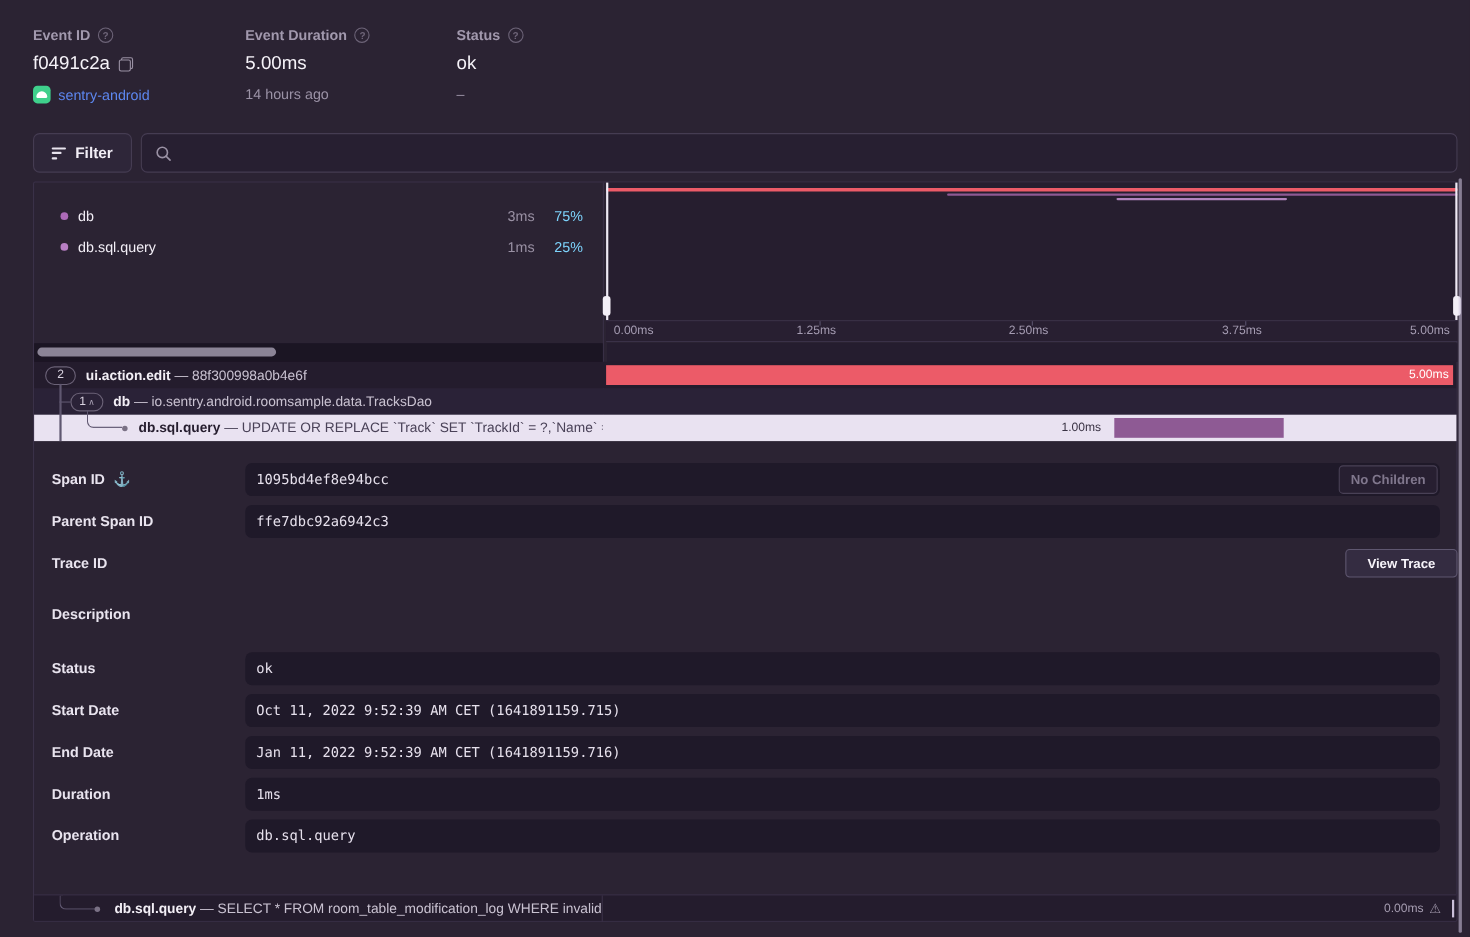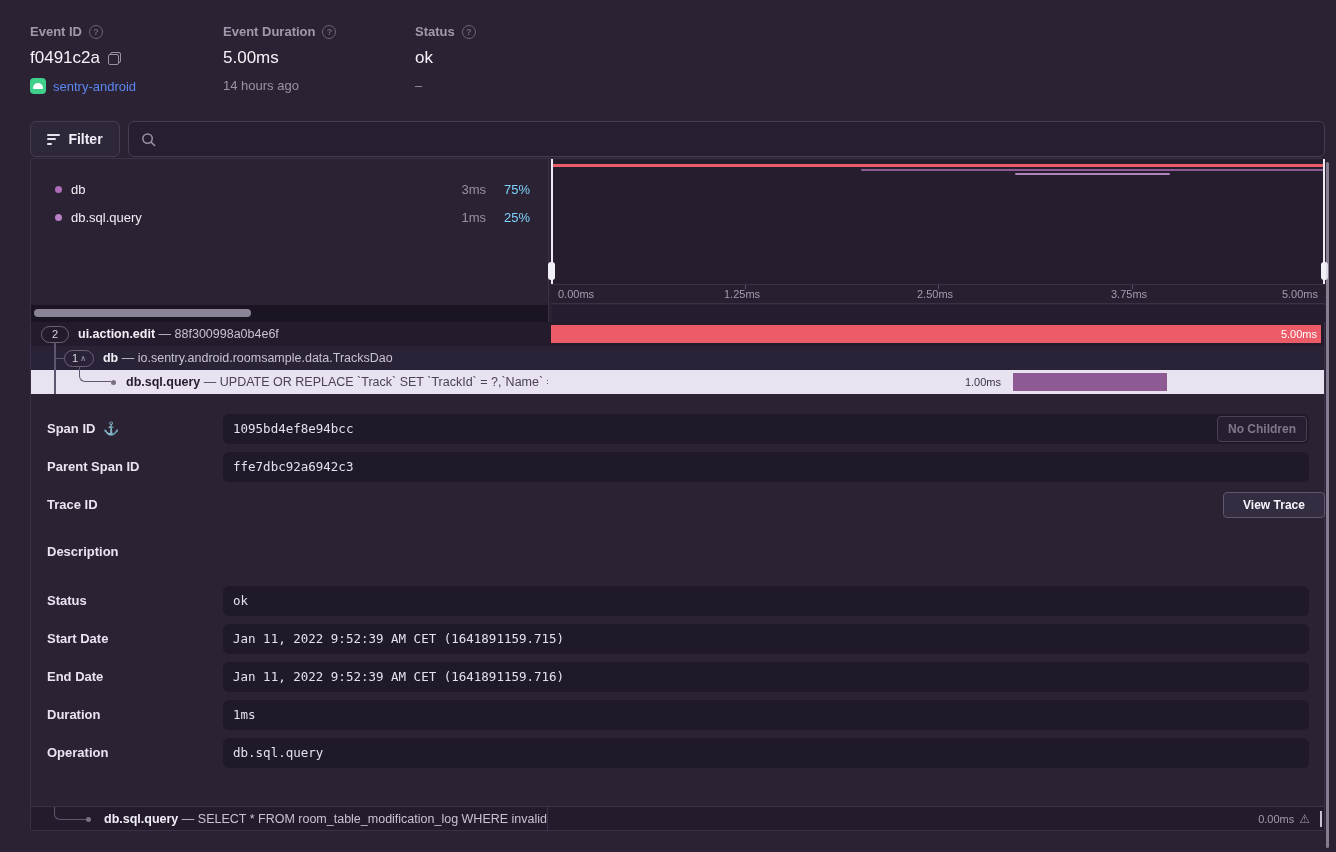--- a/index.html
+++ b/index.html
@@ -37,21 +37,21 @@
   .filter-icon i { display:block; height:2px; background:#e8e3ee; border-radius:1px; }
   .filter-icon i:nth-child(1){ width:13px; } .filter-icon i:nth-child(2){ width:13px; }
   .filter-icon i:nth-child(3){ width:13px; }
   .search-wrap { left:128px; top:121px; width:1197px; height:36px; border:1px solid #453c52;
         border-radius:6px; background:#271f31; display:flex; align-items:center; padding:0 12px; gap:9px; }
   .search-wrap input { flex:1; background:transparent; border:none; outline:none;
         font-size:14px; color:#e8e3ee; font-family:"Liberation Sans",sans-serif; }
   .search-wrap input::placeholder { color:#8d8498; }
 
   
-  .panel { left:30px; top:158px; width:1295px; height:673px; border:1px solid #3a3148;
+  .panel { left:30px; top:165px; width:1295px; height:673px; border:1px solid #3a3148;
         border-radius:2px; background:#2b2333; }
   .divider-v { background:#3a3148; width:1px; }
 
   
   .bd-row { left:0; width:517px; height:28px; display:flex; align-items:center; padding:0 18px 0 24px; cursor:pointer;}
   .bd-dot { width:7px; height:7px; border-radius:50%; margin-right:9px; }
   .bd-op  { font-size:13px; color:#f2eef6; flex:1; }
   .bd-ms  { font-size:13px; color:#9a91a4; width:46px; text-align:right; }
   .bd-pct { font-size:13px; font-weight:normal; color:#7dd3fc; width:44px; text-align:right; }
 
@@ -295,21 +295,21 @@
     </div>
 
   <div class="d-label" style="top:434px;">
       <span>Status</span>
     </div>
   <div class="d-box one" style="top:427px;"><span>ok</span></div>
 
   <div class="d-label" style="top:472px;">
       <span>Start Date</span>
     </div>
-  <div class="d-box one" style="top:465px;"><span>Jan 11, 2022 9:52:39 AM CET (1641891159.715)</span></div>
+  <div class="d-box one" style="top:465px;"><span>Oct 11, 2022 9:52:39 AM CET (1641891159.715)</span></div>
 
   <div class="d-label" style="top:510px;">
       <span>End Date</span>
     </div>
   <div class="d-box one" style="top:503px;"><span>Jan 11, 2022 9:52:39 AM CET (1641891159.716)</span></div>
 
   <div class="d-label" style="top:548px;">
       <span>Duration</span>
     </div>
   <div class="d-box one" style="top:541px;"><span>1ms</span></div>

